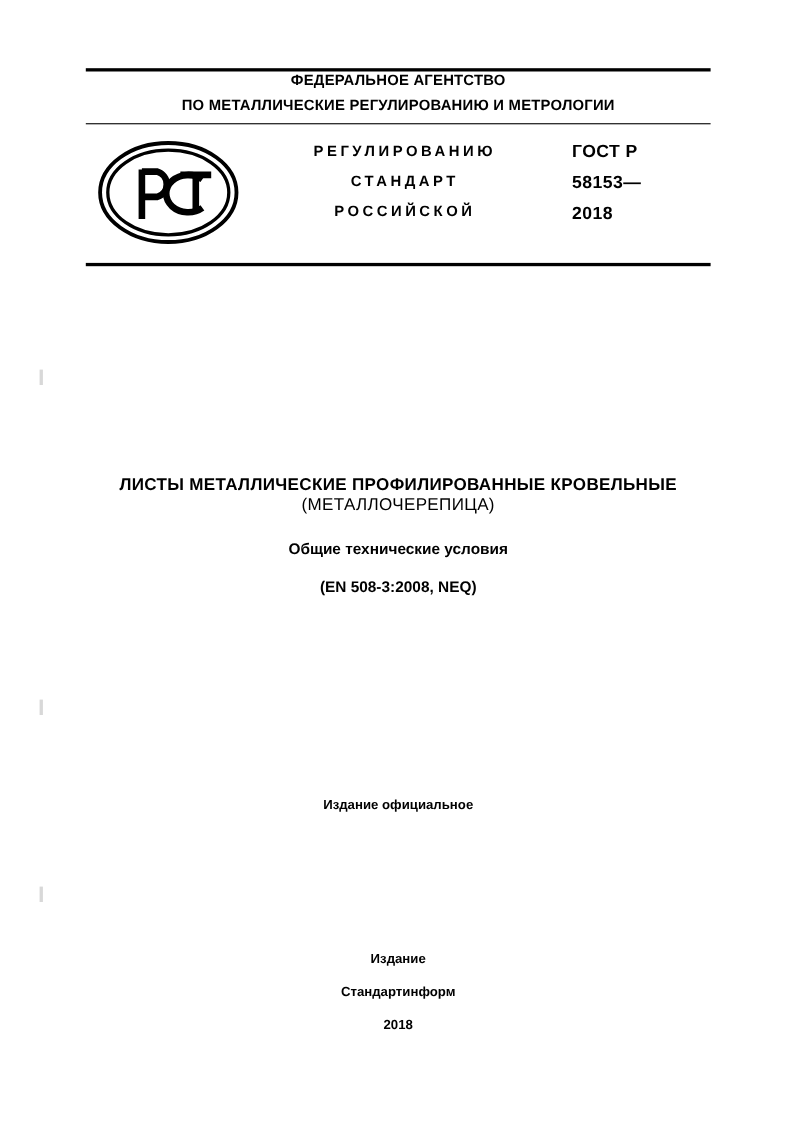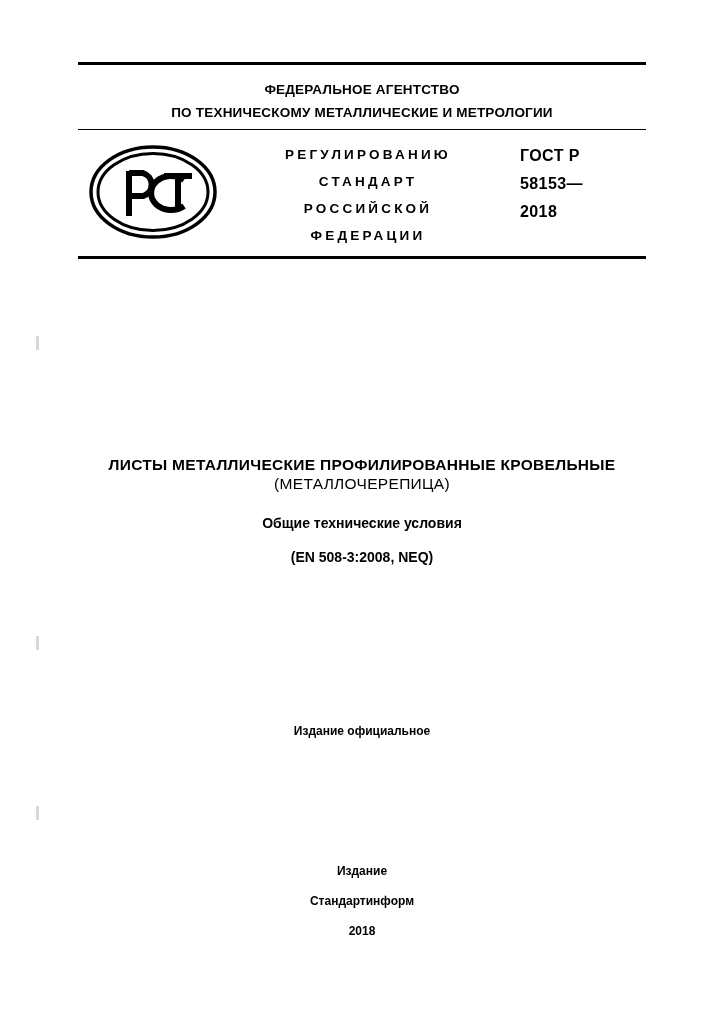--- a/index.html
+++ b/index.html
@@ -39,21 +39,21 @@
     height: 1px;
     background: #000;
     width: 100%;
   }
 
   .agency {
     text-align: center;
     font-weight: bold;
     font-size: 13.5px;
     letter-spacing: 0.2px;
-    padding: 17px 0 0 0;
+    padding: 0 0 0 0;
   }
   .agency-line2 {
     text-align: center;
     font-weight: bold;
     font-size: 13.5px;
     letter-spacing: 0.2px;
     padding: 8px 0 9px 0;
   }
 
   
@@ -92,21 +92,21 @@
     font-weight: bold;
     font-size: 16px;
     letter-spacing: 0.4px;
     margin-bottom: 10px;
   }
 
   
   .title-block {
     position: absolute;
     left: 62px;
-    top: 456px;
+    top: 432px;
     width: 600px;
     text-align: center;
   }
   .title-main {
     font-weight: bold;
     font-size: 15.5px;
     letter-spacing: 0.3px;
     line-height: 1.2;
   }
   .title-sub {
@@ -166,21 +166,21 @@
 
   <div class="scan-mark" style="left:36px; top:336px;"></div>
   <div class="scan-mark" style="left:36px; top:636px;"></div>
   <div class="scan-mark" style="left:36px; top:806px;"></div>
 
   <div class="header">
 
     <div class="rule-thick"></div>
 
     <div class="agency">ФЕДЕРАЛЬНОЕ АГЕНТСТВО</div>
-    <div class="agency-line2">ПО ТЕХНИЧЕСКОМУ МЕТАЛЛИЧЕСКИЕ И МЕТРОЛОГИИ</div>
+    <div class="agency-line2">ПО МЕТАЛЛИЧЕСКИЕ РЕГУЛИРОВАНИЮ И МЕТРОЛОГИИ</div>
 
     <div class="rule-thin"></div>
 
     <div class="mid">
 
       <div class="emblem">
         <svg viewBox="0 0 130 96" width="130" height="96" aria-hidden="true">
           <ellipse cx="65" cy="48" rx="62" ry="45" fill="none" stroke="#000" stroke-width="3.5"></ellipse>
           <ellipse cx="65" cy="48" rx="55" ry="38.5" fill="none" stroke="#000" stroke-width="3"></ellipse>
 
@@ -191,21 +191,20 @@
 
           <path d="M76 32 L104 32" fill="none" stroke="#000" stroke-width="6"></path>
           <path d="M90 32 L90 66" fill="none" stroke="#000" stroke-width="6"></path>
         </svg>
       </div>
 
       <div class="nat">
         <div>РЕГУЛИРОВАНИЮ</div>
         <div>СТАНДАРТ</div>
         <div>РОССИЙСКОЙ</div>
-        <div>ФЕДЕРАЦИИ</div>
       </div>
 
       <div class="gost">
         <div>ГОСТ Р</div>
         <div>58153—</div>
         <div>2018</div>
       </div>
 
     </div>
 

